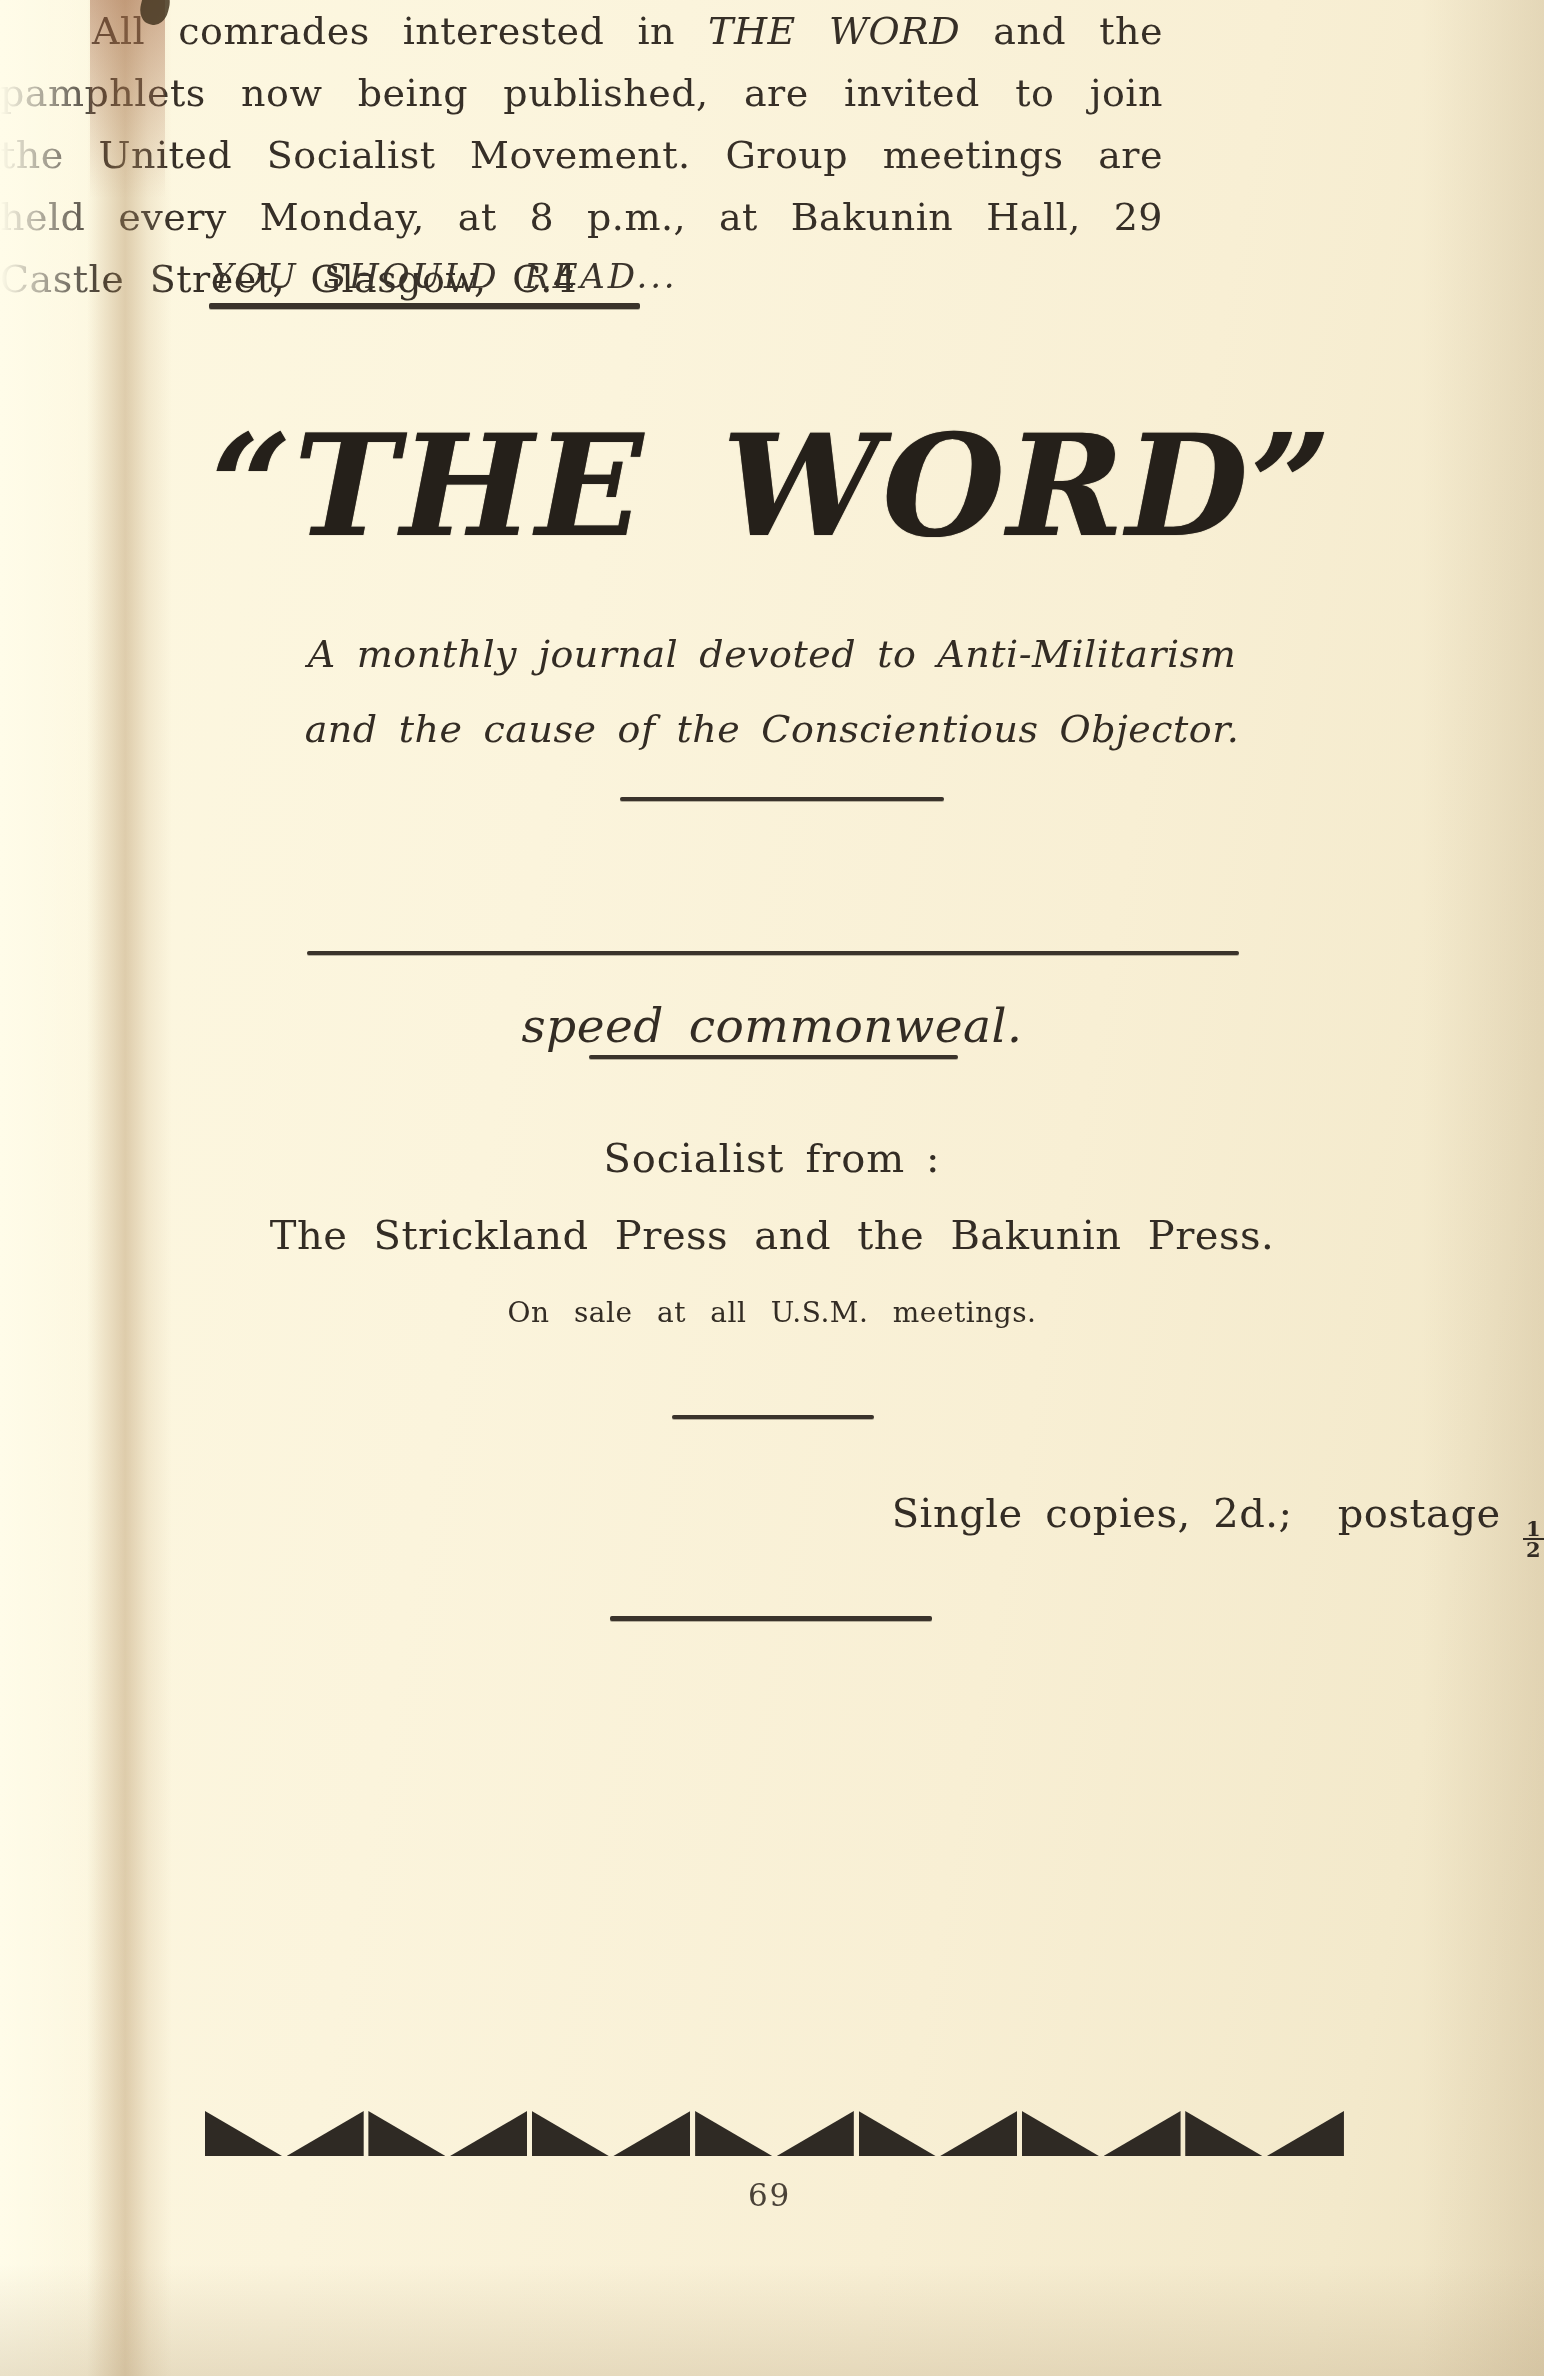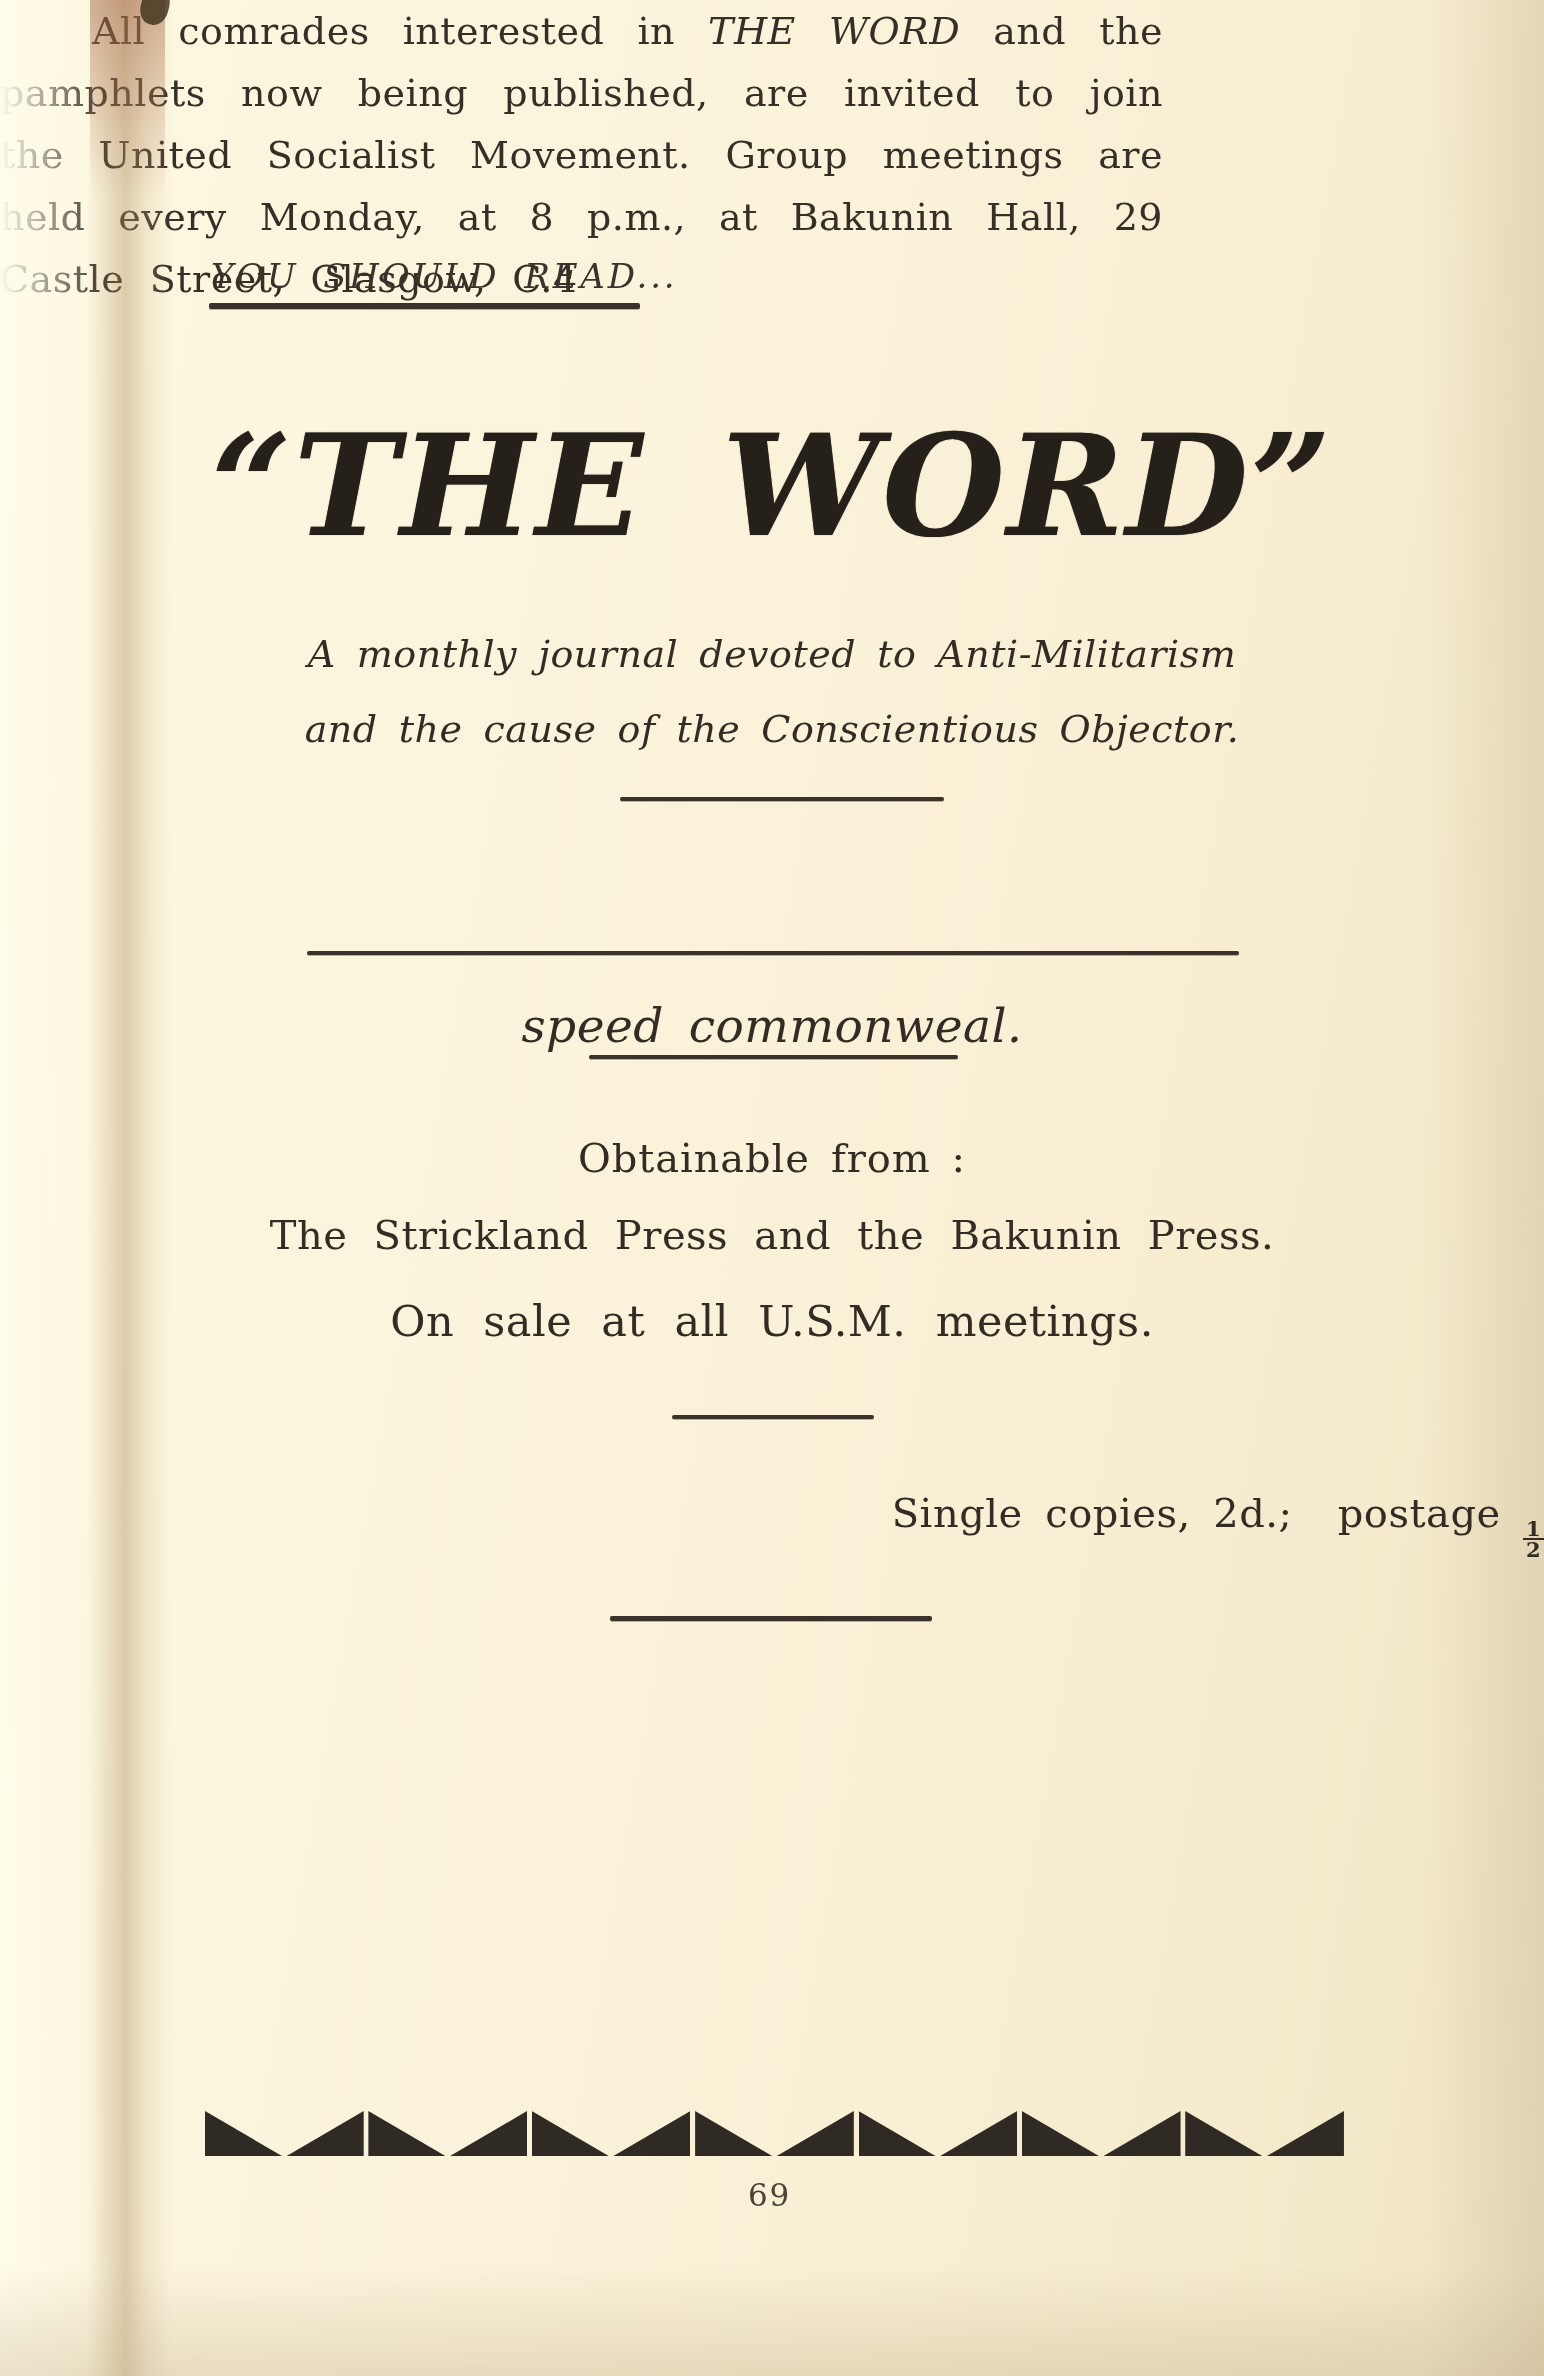--- a/index.html
+++ b/index.html
@@ -44,21 +44,21 @@
 
   .rule-mid{left:620px;top:797px;width:324px;height:3.8px;}
 
   .slogan1{top:895px;font-size:39px;font-style:italic;word-spacing:15px;letter-spacing:0.5px;}
   .rule-slogan1{left:307px;top:951px;width:932px;height:3.8px;}
   .slogan2{top:998px;font-size:47px;font-style:italic;word-spacing:9.4px;letter-spacing:0.5px;}
   .rule-slogan2{left:589px;top:1055px;width:369px;height:3.8px;}
 
   .obtain-head{top:1135px;font-size:40px;letter-spacing:0.9px;word-spacing:7.5px;}
   .obtain1{top:1169px;font-size:40px;letter-spacing:0.5px;word-spacing:13px;margin-top:43px;}
-  .obtain2{top:1296px;font-size:43px;letter-spacing:0.5px;word-spacing:15px;}
+  .obtain2{top:1296px;font-size:28px;letter-spacing:0.5px;word-spacing:15px;}
 
   .rule-small{left:672px;top:1415px;width:202px;height:3.8px;}
 
   .price-line{top:1490px;font-size:40px;letter-spacing:0.5px;word-spacing:9.4px;text-align:right;}
   .price-line span{white-space:pre-wrap;}
   .frac{display:inline-flex;flex-direction:column;align-items:center;
     vertical-align:-9.4px;font-size:21px;line-height:19px;font-weight:bold;}
   .frac .num{border-bottom:2.8px solid currentColor;padding:0 2.8px;}
 
   .rule-price{left:610px;top:1616px;width:322px;height:4.7px;}
@@ -96,21 +96,21 @@
     <div>A monthly journal devoted to Anti-Militarism</div>
     <div>and the cause of the Conscientious Objector.</div>
   </div>
 
   <div class="rule rule-mid"></div>
 
   <div class="rule rule-slogan1"></div>
   <div class="txt center slogan2">speed commonweal.</div>
   <div class="rule rule-slogan2"></div>
 
-  <div class="txt center obtain-head">Obtainable from :</div>
+  <div class="txt center obtain-head">Socialist from :</div>
   <div class="txt center obtain1">The Strickland Press and the Bakunin Press.</div>
   <div class="txt center obtain2">On sale at all U.S.M. meetings.</div>
 
   <div class="rule rule-small"></div>
 
   <div class="txt center price-line">
     <span>Single copies, 2d.;  postage </span><span class="frac"><span class="num">1</span><span class="den">2</span></span>
   </div>
 
   <div class="rule rule-price"></div>

